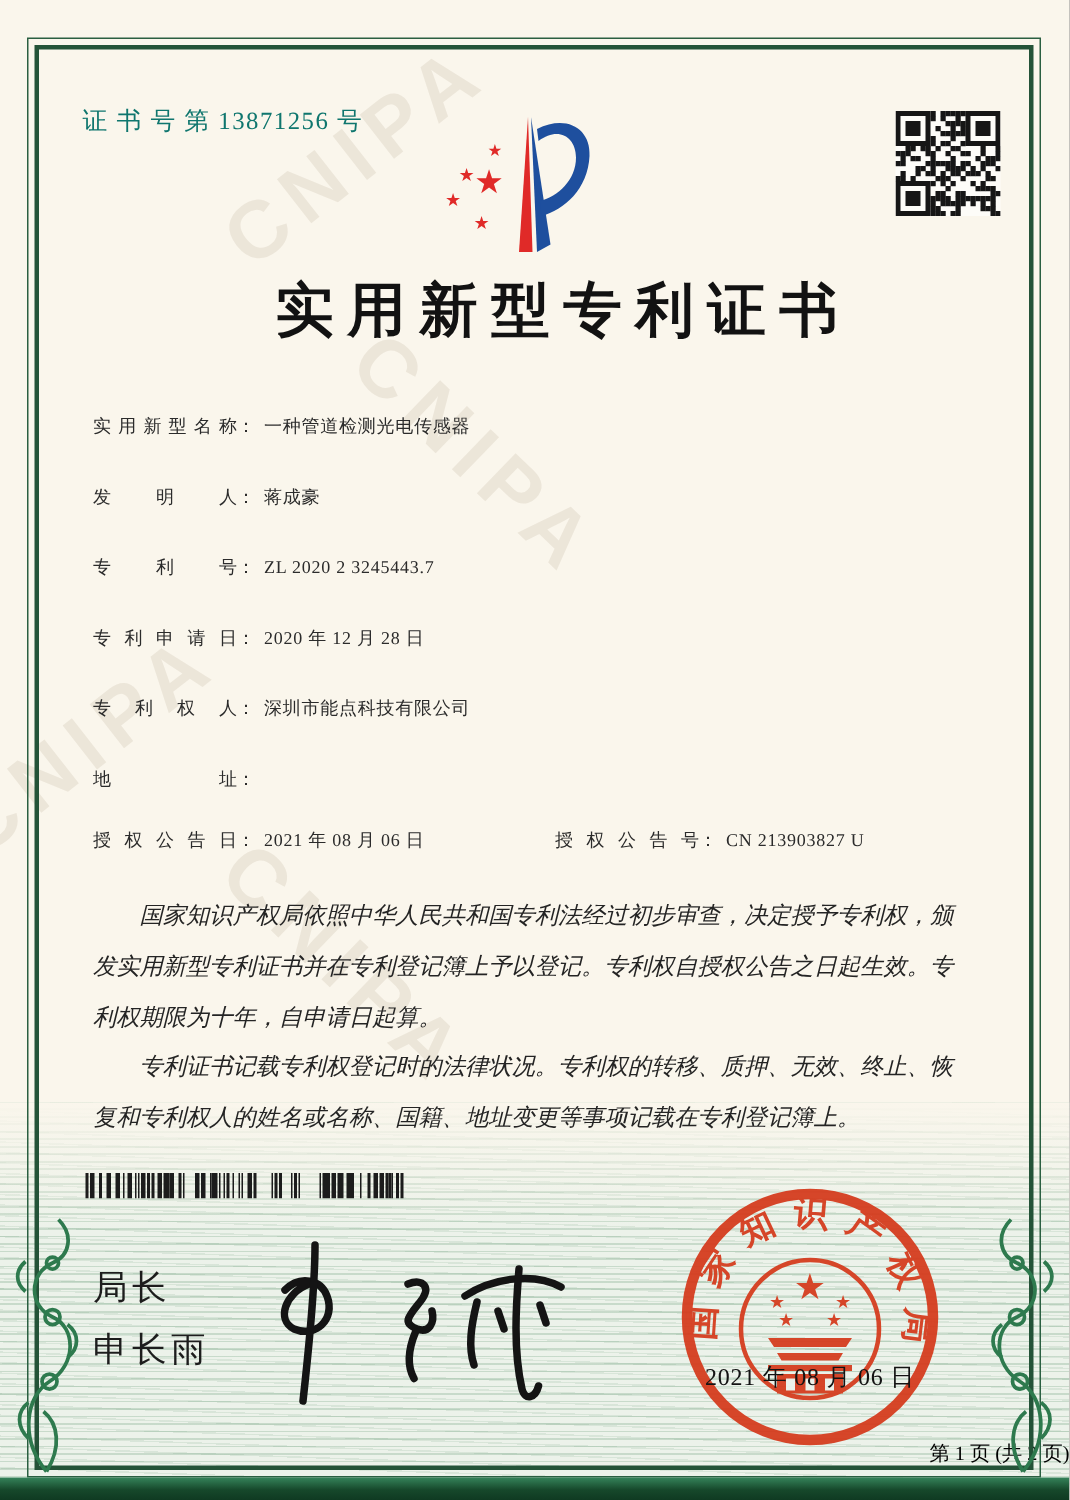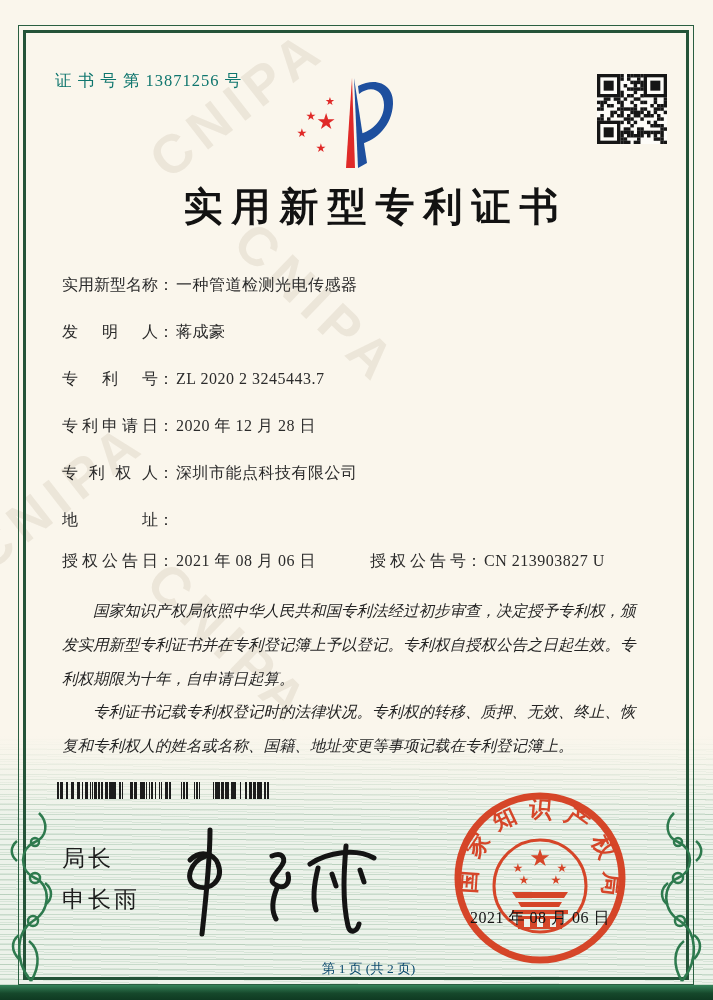--- a/index.html
+++ b/index.html
@@ -31,21 +31,21 @@
   
   .cert-no{position:absolute;left:55px;top:70px;z-index:2;font-size:16.5px;letter-spacing:1px;color:#0f766e;}
   .logo{position:absolute;left:292px;top:70px;width:130px;height:108px;z-index:2;}
   .logo .star{position:absolute;color:#e02a28;transform:translate(-50%,-55%);line-height:1;}
   .qr{position:absolute;left:597px;top:74px;width:70px;height:70px;z-index:2;background:#fdfcf8;}
 
   .title{position:absolute;left:0;right:0;top:180px;z-index:2;text-align:center;
          font-size:39px;font-weight:bold;letter-spacing:9px;color:#121212;margin-left:38px;}
 
   
-  .fields{position:absolute;left:62px;top:272px;width:586px;z-index:2;font-size:16px;line-height:25px;}
+  .fields{position:absolute;left:62px;top:272px;width:586px;z-index:2;font-size:12px;line-height:25px;}
   .row{display:flex;margin-bottom:22px;}
   .row.tight{margin-bottom:16px;}
   .lab{flex:0 0 96px;text-align:justify;text-align-last:justify;}
   .colon{flex:0 0 18px;}
   .val{flex:1;letter-spacing:.5px;}
   .val.addr{max-width:422px;}
   .grant{display:flex;}
   .g-left{flex:0 0 308px;display:flex;}
   .g-right{display:flex;flex:1;}
 
@@ -57,22 +57,22 @@
   
   .barcode{position:absolute;left:55px;top:782px;width:220px;height:17px;z-index:2;}
   .signer{position:absolute;left:62px;z-index:2;font-family:"Liberation Sans",sans-serif;
           font-size:23px;letter-spacing:3px;color:#1d1d1d;}
   .signer.t1{top:843px;} .signer.t2{top:884px;}
   .sig-svg{position:absolute;left:160px;top:822px;width:240px;height:118px;z-index:2;}
   .seal-svg{position:absolute;left:452px;top:790px;width:176px;height:176px;z-index:2;}
   .seal-date{position:absolute;left:447px;top:908px;width:186px;z-index:2;text-align:center;
              font-size:16px;letter-spacing:.5px;color:#131313;}
 
-  .footer{position:absolute;left:0;right:0;top:960px;z-index:2;text-align:center;
-          font-size:13.5px;color:#0c4a6e;padding-left:24px;}
+  .footer{position:absolute;left:0;right:0;top:960px;z-index:2;text-align:right;
+          font-size:13.5px;color:#000000;padding-left:24px;}
 
   .flourish{position:absolute;bottom:13px;width:52px;height:178px;z-index:4;}
   .flourish.left{left:5px;} .flourish.right{right:5px;transform:scaleX(-1);}
 </style>
 </head>
 <body>
 
 <div class="page">
 
   <div class="green-zone"></div>

